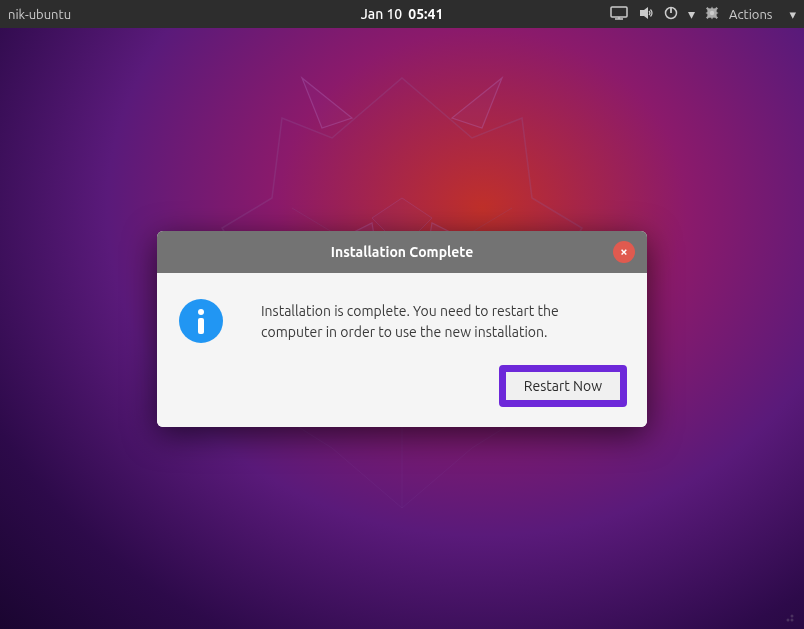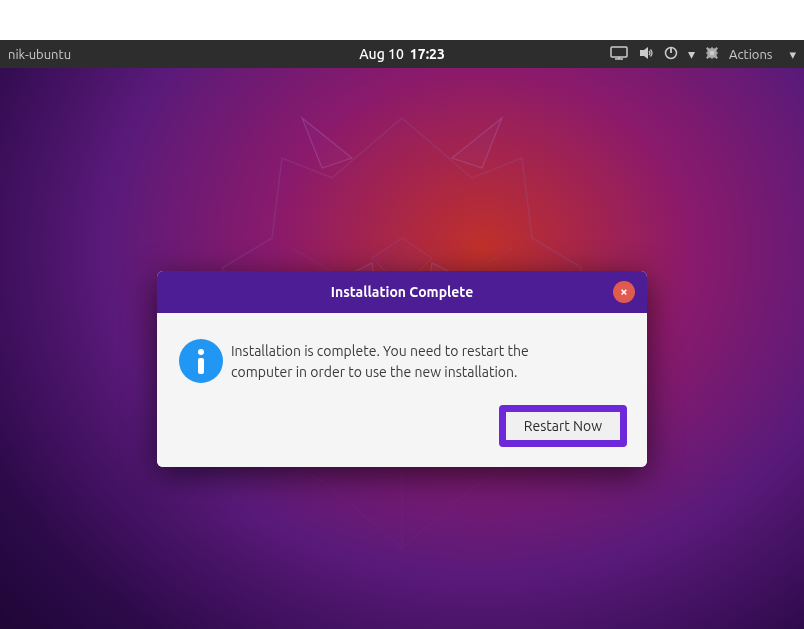--- a/index.html
+++ b/index.html
@@ -16,21 +16,20 @@
     #top-bar {
       width: 100%;
       height: 28px;
       background: #2d2d2d;
       display: flex;
       align-items: center;
       justify-content: space-between;
       padding: 0 8px;
       position: relative;
       z-index: 100;
-      margin-top: 40px;
     }
 
     #top-bar-left {
       display: flex;
       align-items: center;
       gap: 6px;
     }
 
     #window-title {
       color: #cccccc;
@@ -110,21 +109,21 @@
     
     #dialog {
       width: 490px;
       background: #f5f5f5;
       border-radius: 6px;
       overflow: hidden;
       box-shadow: 0 8px 32px rgba(0,0,0,0.6);
     }
 
     #dialog-titlebar {
-      background: #4c1d95;
+      background: #737373;
       padding: 10px 12px;
       display: flex;
       align-items: center;
       justify-content: space-between;
     }
 
     #dialog-title {
       color: #ffffff;
       font-size: 14px;
       font-weight: 600;
@@ -150,21 +149,21 @@
     #dialog-body {
       background: #f5f5f5;
       padding: 24px 20px 20px 20px;
       display: flex;
       flex-direction: column;
     }
 
     #dialog-content {
       display: flex;
       align-items: flex-start;
-      gap: 6px;
+      gap: 36px;
       margin-bottom: 20px;
     }
 
     #info-icon {
       width: 48px;
       height: 48px;
       flex-shrink: 0;
     }
 
     #info-icon svg {
@@ -211,22 +210,22 @@
   </style>
 </head>
 <body>
 
 <div id="top-bar">
   <div id="top-bar-left">
     <span id="window-title">nik-ubuntu</span>
   </div>
 
   <div id="top-bar-center">
-    <span>Aug 10</span>
-    <span class="time-bold">17:23</span>
+    <span>Jan 10</span>
+    <span class="time-bold">05:41</span>
   </div>
 
   <div id="top-bar-right">
 
     <span class="top-bar-icon">
       <svg width="18" height="14" viewBox="0 0 18 14" fill="none">
         <rect x="1" y="1" width="16" height="10" rx="1" stroke="#cccccc" stroke-width="1.5" fill="none"></rect>
         <line x1="9" y1="11" x2="9" y2="13" stroke="#cccccc" stroke-width="1.5"></line>
         <line x1="5" y1="13" x2="13" y2="13" stroke="#cccccc" stroke-width="1.5"></line>
       </svg>

